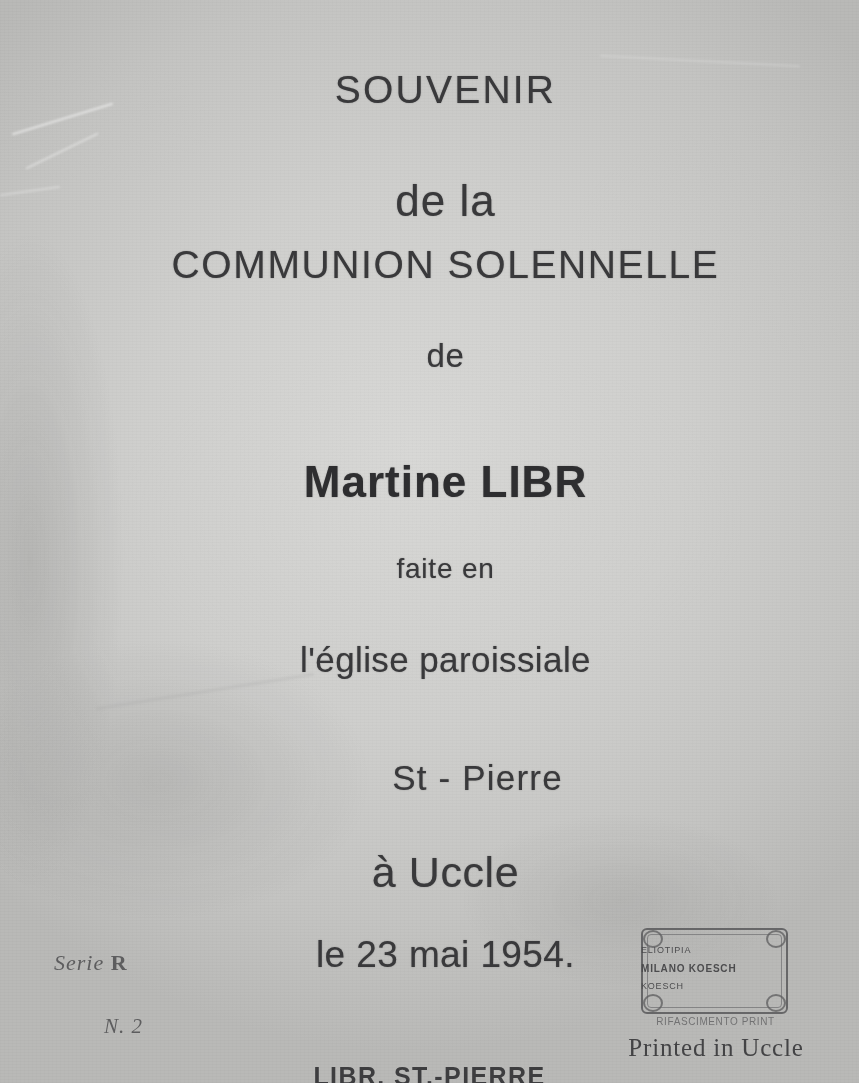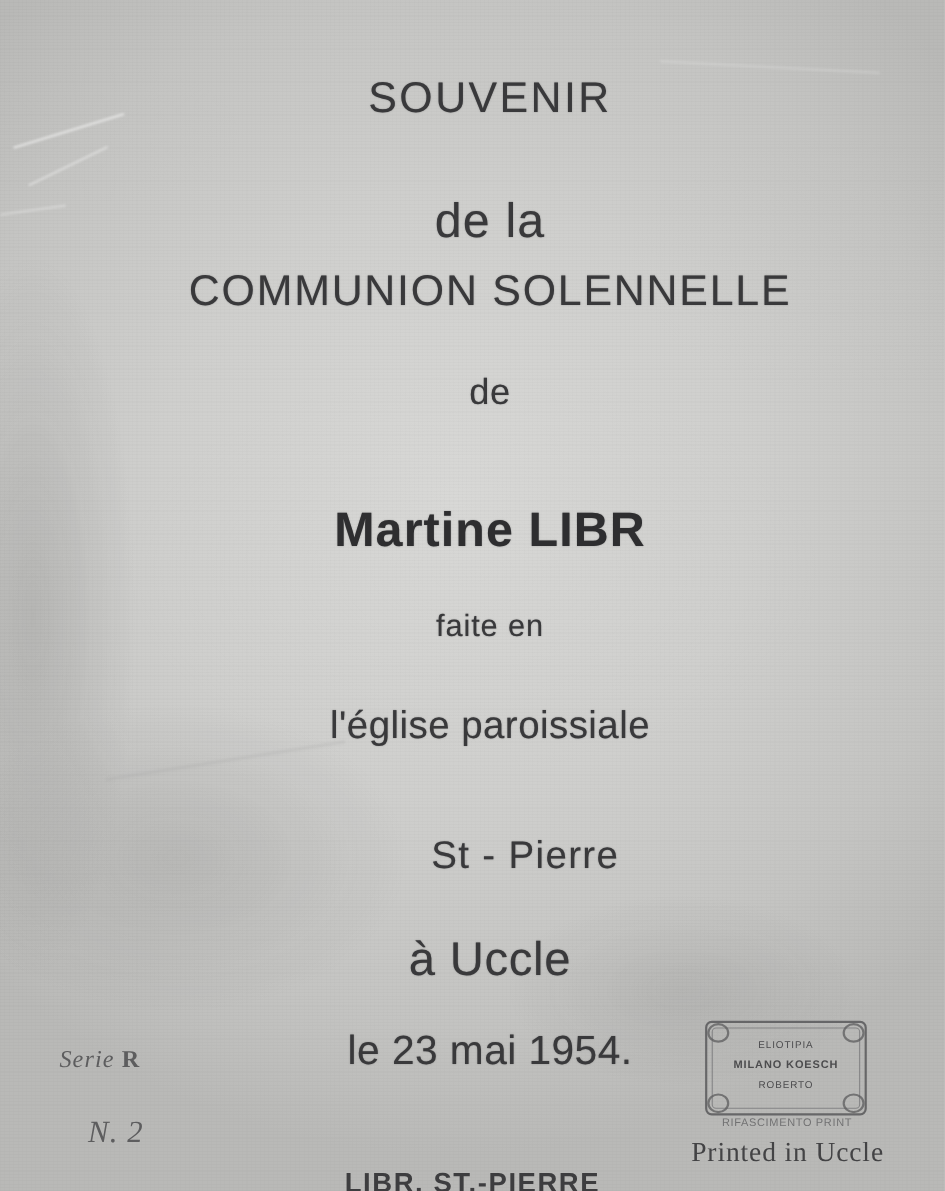--- a/index.html
+++ b/index.html
@@ -93,21 +93,21 @@
   .serie {
     position: absolute;
     font-family: "Liberation Serif", serif;
     font-style: italic;
     color: #4a4a4c;
     opacity: .82;
     white-space: nowrap;
   }
   .serie-r { left: 54px; top: 950px; font-size: 22px; letter-spacing: 1px; }
   .serie-r b { font-style: normal; font-weight: 700; }
-  .serie-n { left: 80px; top: 1014px; font-size: 28px; letter-spacing: 1px; }
+  .serie-n { left: 104px; top: 1014px; font-size: 21px; letter-spacing: 1px; }
 
   
   #printer-mark {
     position: absolute;
     left: 641px;
     top: 928px;
     width: 147px;
     height: 86px;
   }
   #printer-mark .frame {
@@ -133,21 +133,20 @@
     border-radius: 50% 50% 50% 50%;
     opacity: .75;
   }
   #printer-mark .orn.tl { left: 2px;  top: 2px; }
   #printer-mark .orn.tr { right: 2px; top: 2px; }
   #printer-mark .orn.bl { left: 2px;  bottom: 2px; }
   #printer-mark .orn.br { right: 2px; bottom: 2px; }
   #printer-mark .mark-text {
     position: absolute;
     left: 0; right: 0;
-    text-align: center;
     font-family: "Liberation Sans", sans-serif;
     color: #4c4c4e;
     letter-spacing: .8px;
   }
   .mt1 { top: 17px; font-size: 9px; }
   .mt2 { top: 35px; font-size: 10px; font-weight: 700; }
   .mt3 { top: 53px; font-size: 9px; }
 
   .mark-sub {
     position: absolute;
@@ -218,21 +217,21 @@
   <div class="serie serie-n">N. 2</div>
 
   <div id="printer-mark">
     <div class="frame"></div>
     <div class="orn tl"></div>
     <div class="orn tr"></div>
     <div class="orn bl"></div>
     <div class="orn br"></div>
     <div class="mark-text mt1">ELIOTIPIA</div>
     <div class="mark-text mt2">MILANO KOESCH</div>
-    <div class="mark-text mt3">ROBERTO</div>
+    <div class="mark-text mt3">KOESCH</div>
   </div>
 
   <div class="mark-sub">RIFASCIMENTO PRINT</div>
   <div class="printed-italy">Printed in Uccle</div>
 
   <div class="libr">LIBR.  ST.-PIERRE</div>
 
 </div>
 
 </body></html>

